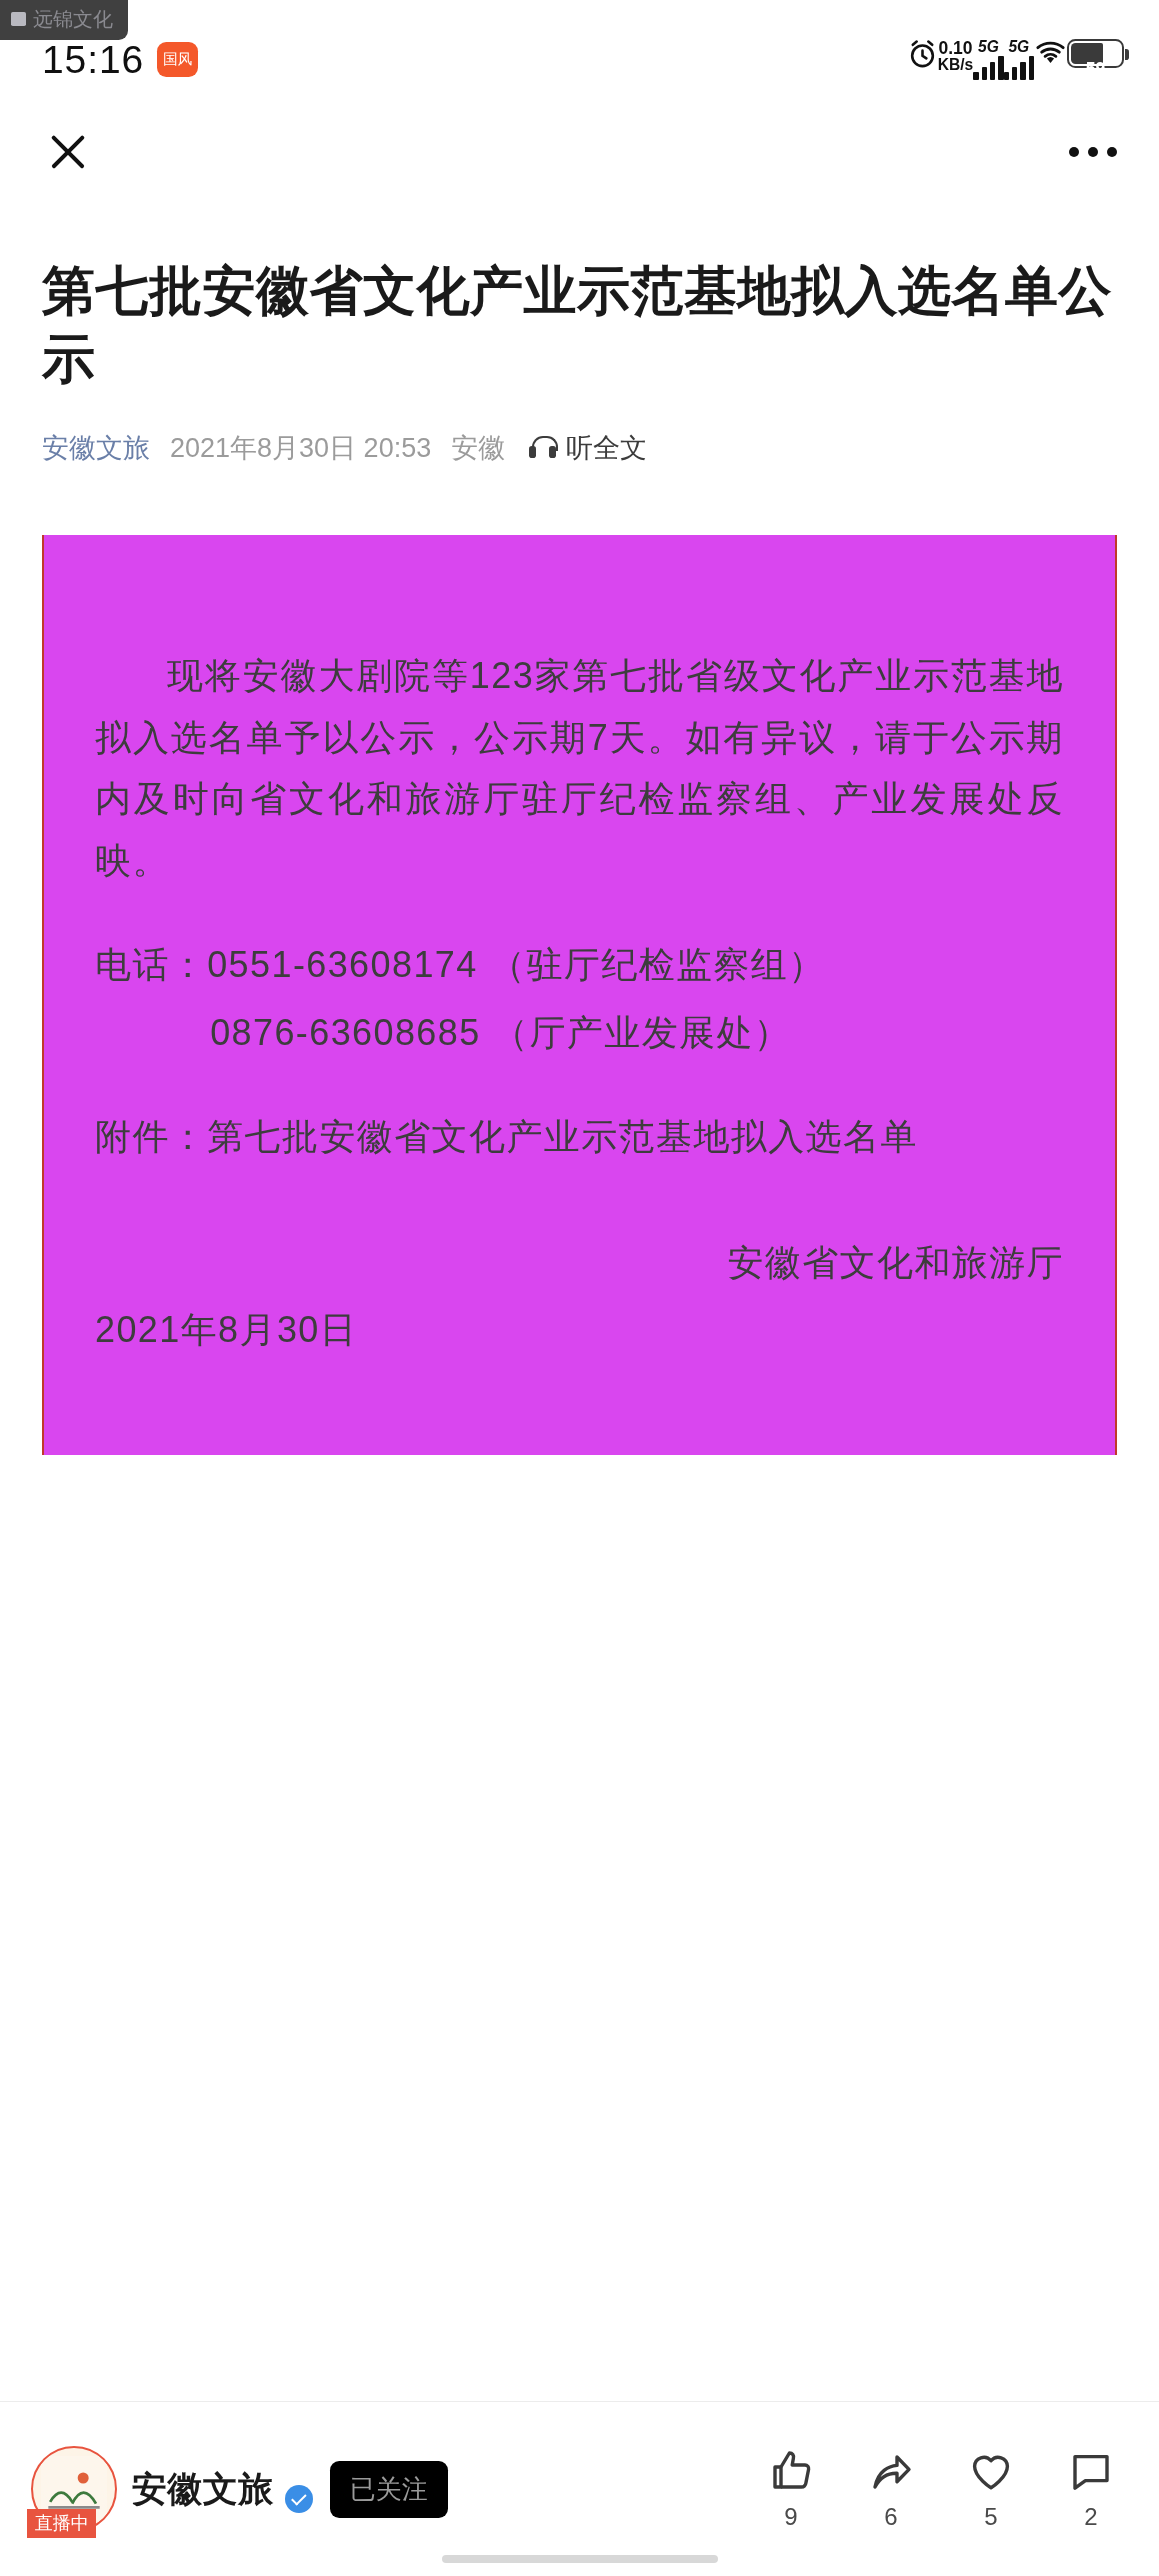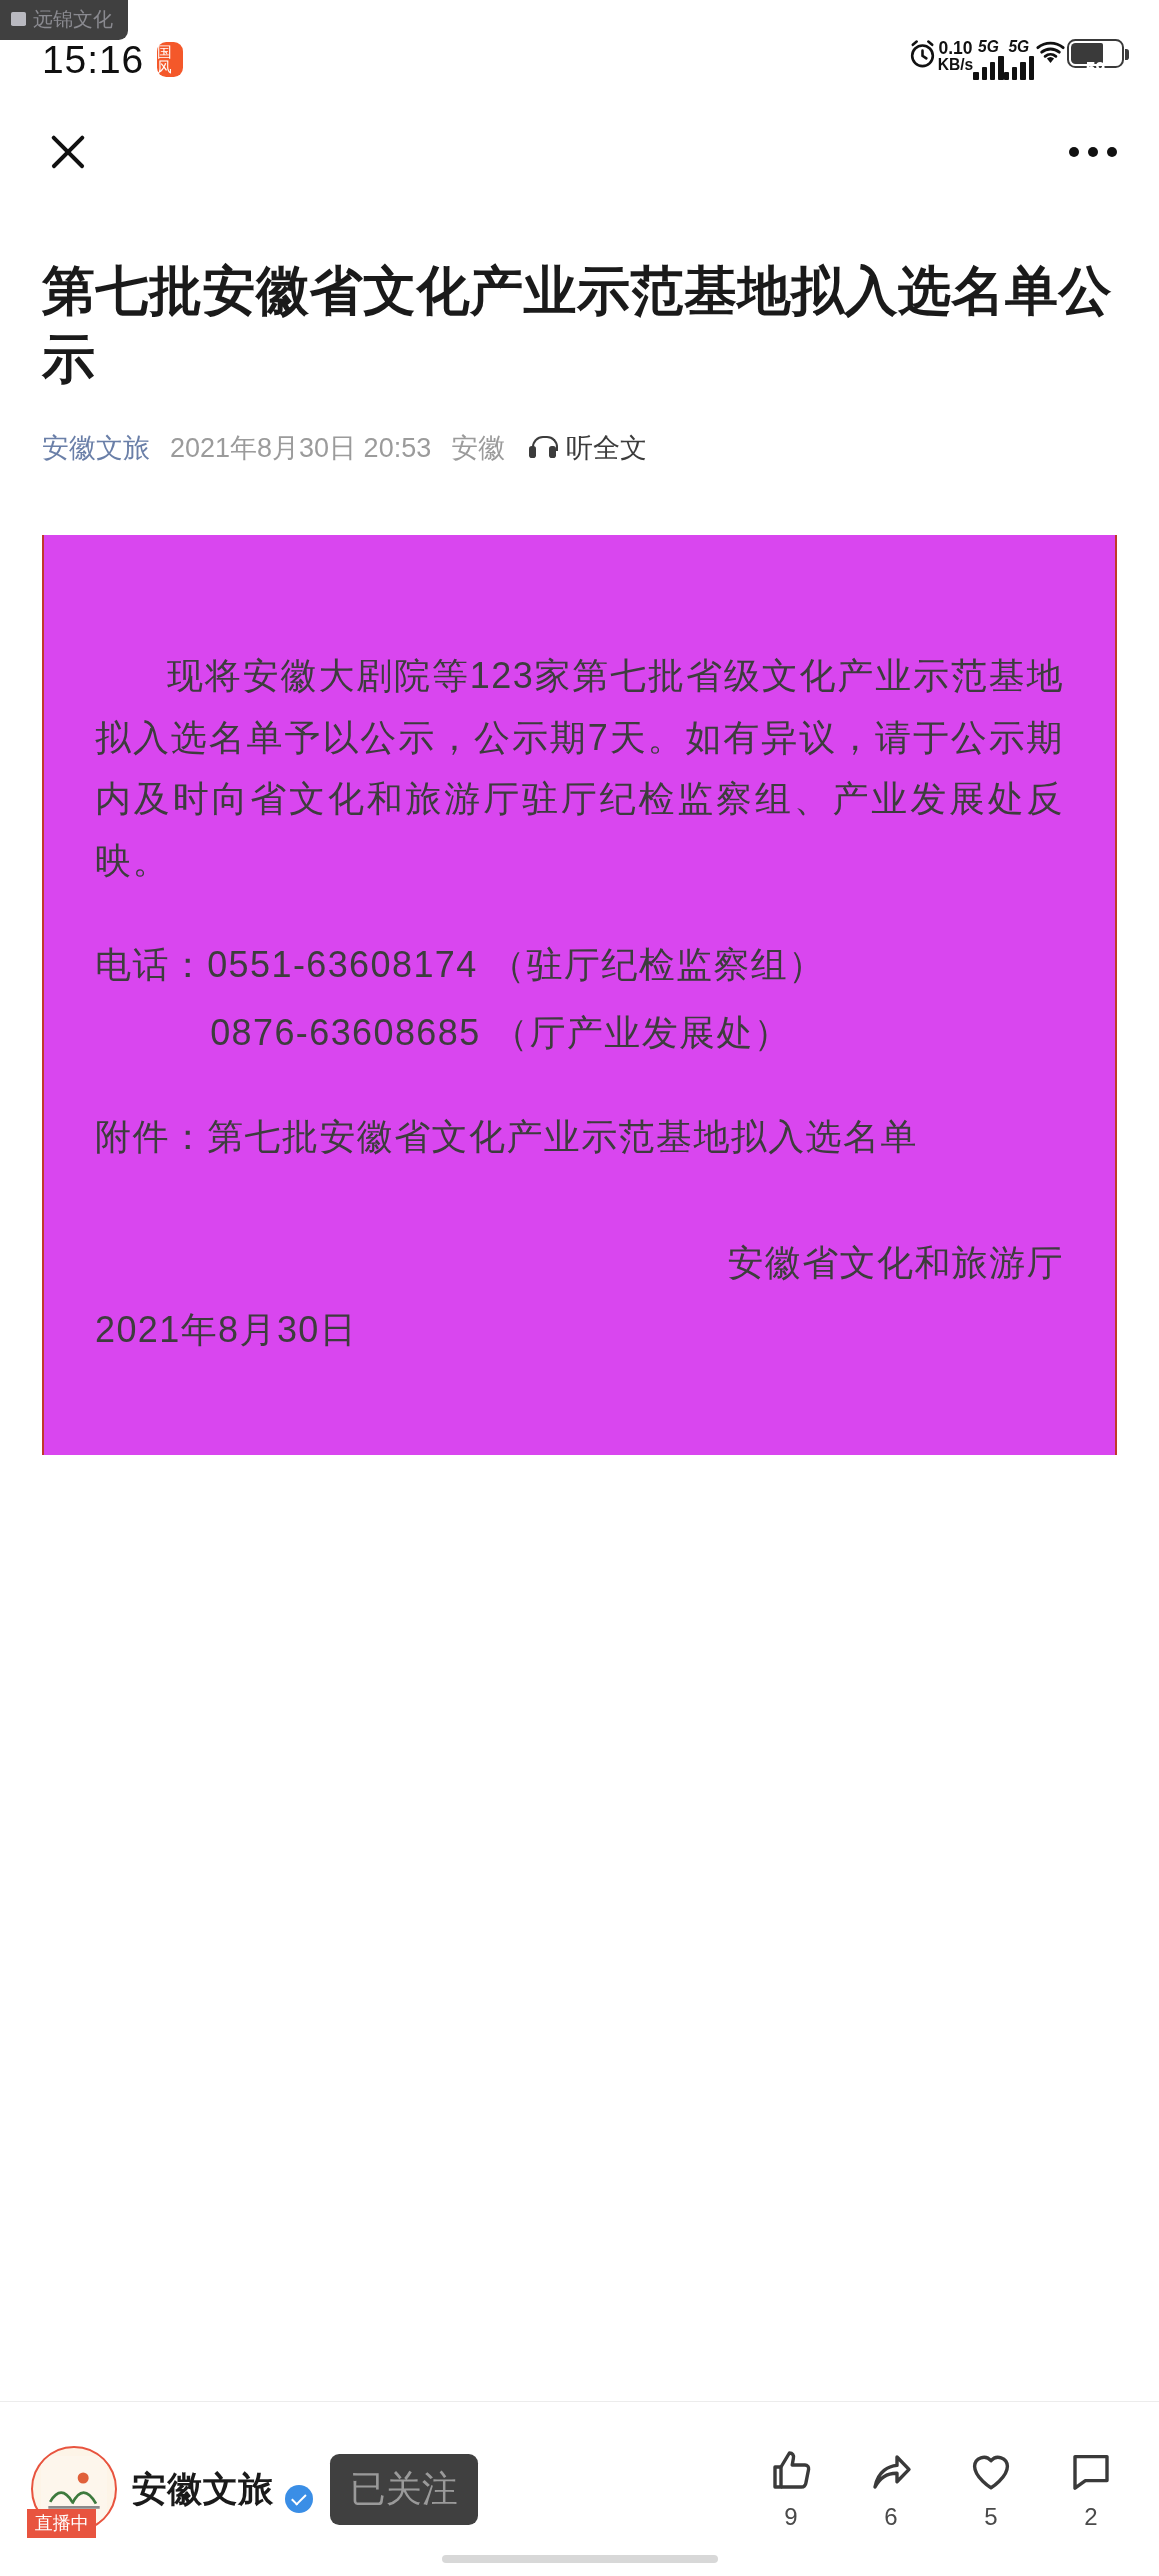--- a/index.html
+++ b/index.html
@@ -53,21 +53,21 @@
     align-items: center;
     gap: 13px;
   }
   .sb-time {
     font-size: 39px;
     color: #101010;
     letter-spacing: 0.9px;
     font-family: "Liberation Sans", sans-serif;
   }
   .sb-badge {
-    width: 26px; height: 35px;
+    width: 41px; height: 35px;
     background: #f4582a;
     border-radius: 9.2px;
     color: #fff;
     font-size: 14.7px;
     display: flex;
     align-items: center;
     justify-content: center;
     line-height: 1;
   }
   .sb-right {
@@ -329,23 +329,23 @@
   }
   .verified:after {
     content: "";
     width: 12px; height: 6.4px;
     border-left: 2.8px solid #fff;
     border-bottom: 2.8px solid #fff;
     transform: rotate(-45deg) translate(0.9px, -0.9px);
   }
   .followed {
     margin-left: 16.6px;
-    background: #404040;
+    background: #000000;
     color: #9a9a9a;
-    font-size: 36px;
+    font-size: 26px;
     padding: 11px 20px;
     border-radius: 9.2px;
     flex: 0 0 auto;
   }
   .actions {
     margin-left: auto;
     display: flex;
     align-items: center;
     gap: 52px;
     padding-right: 13px;

